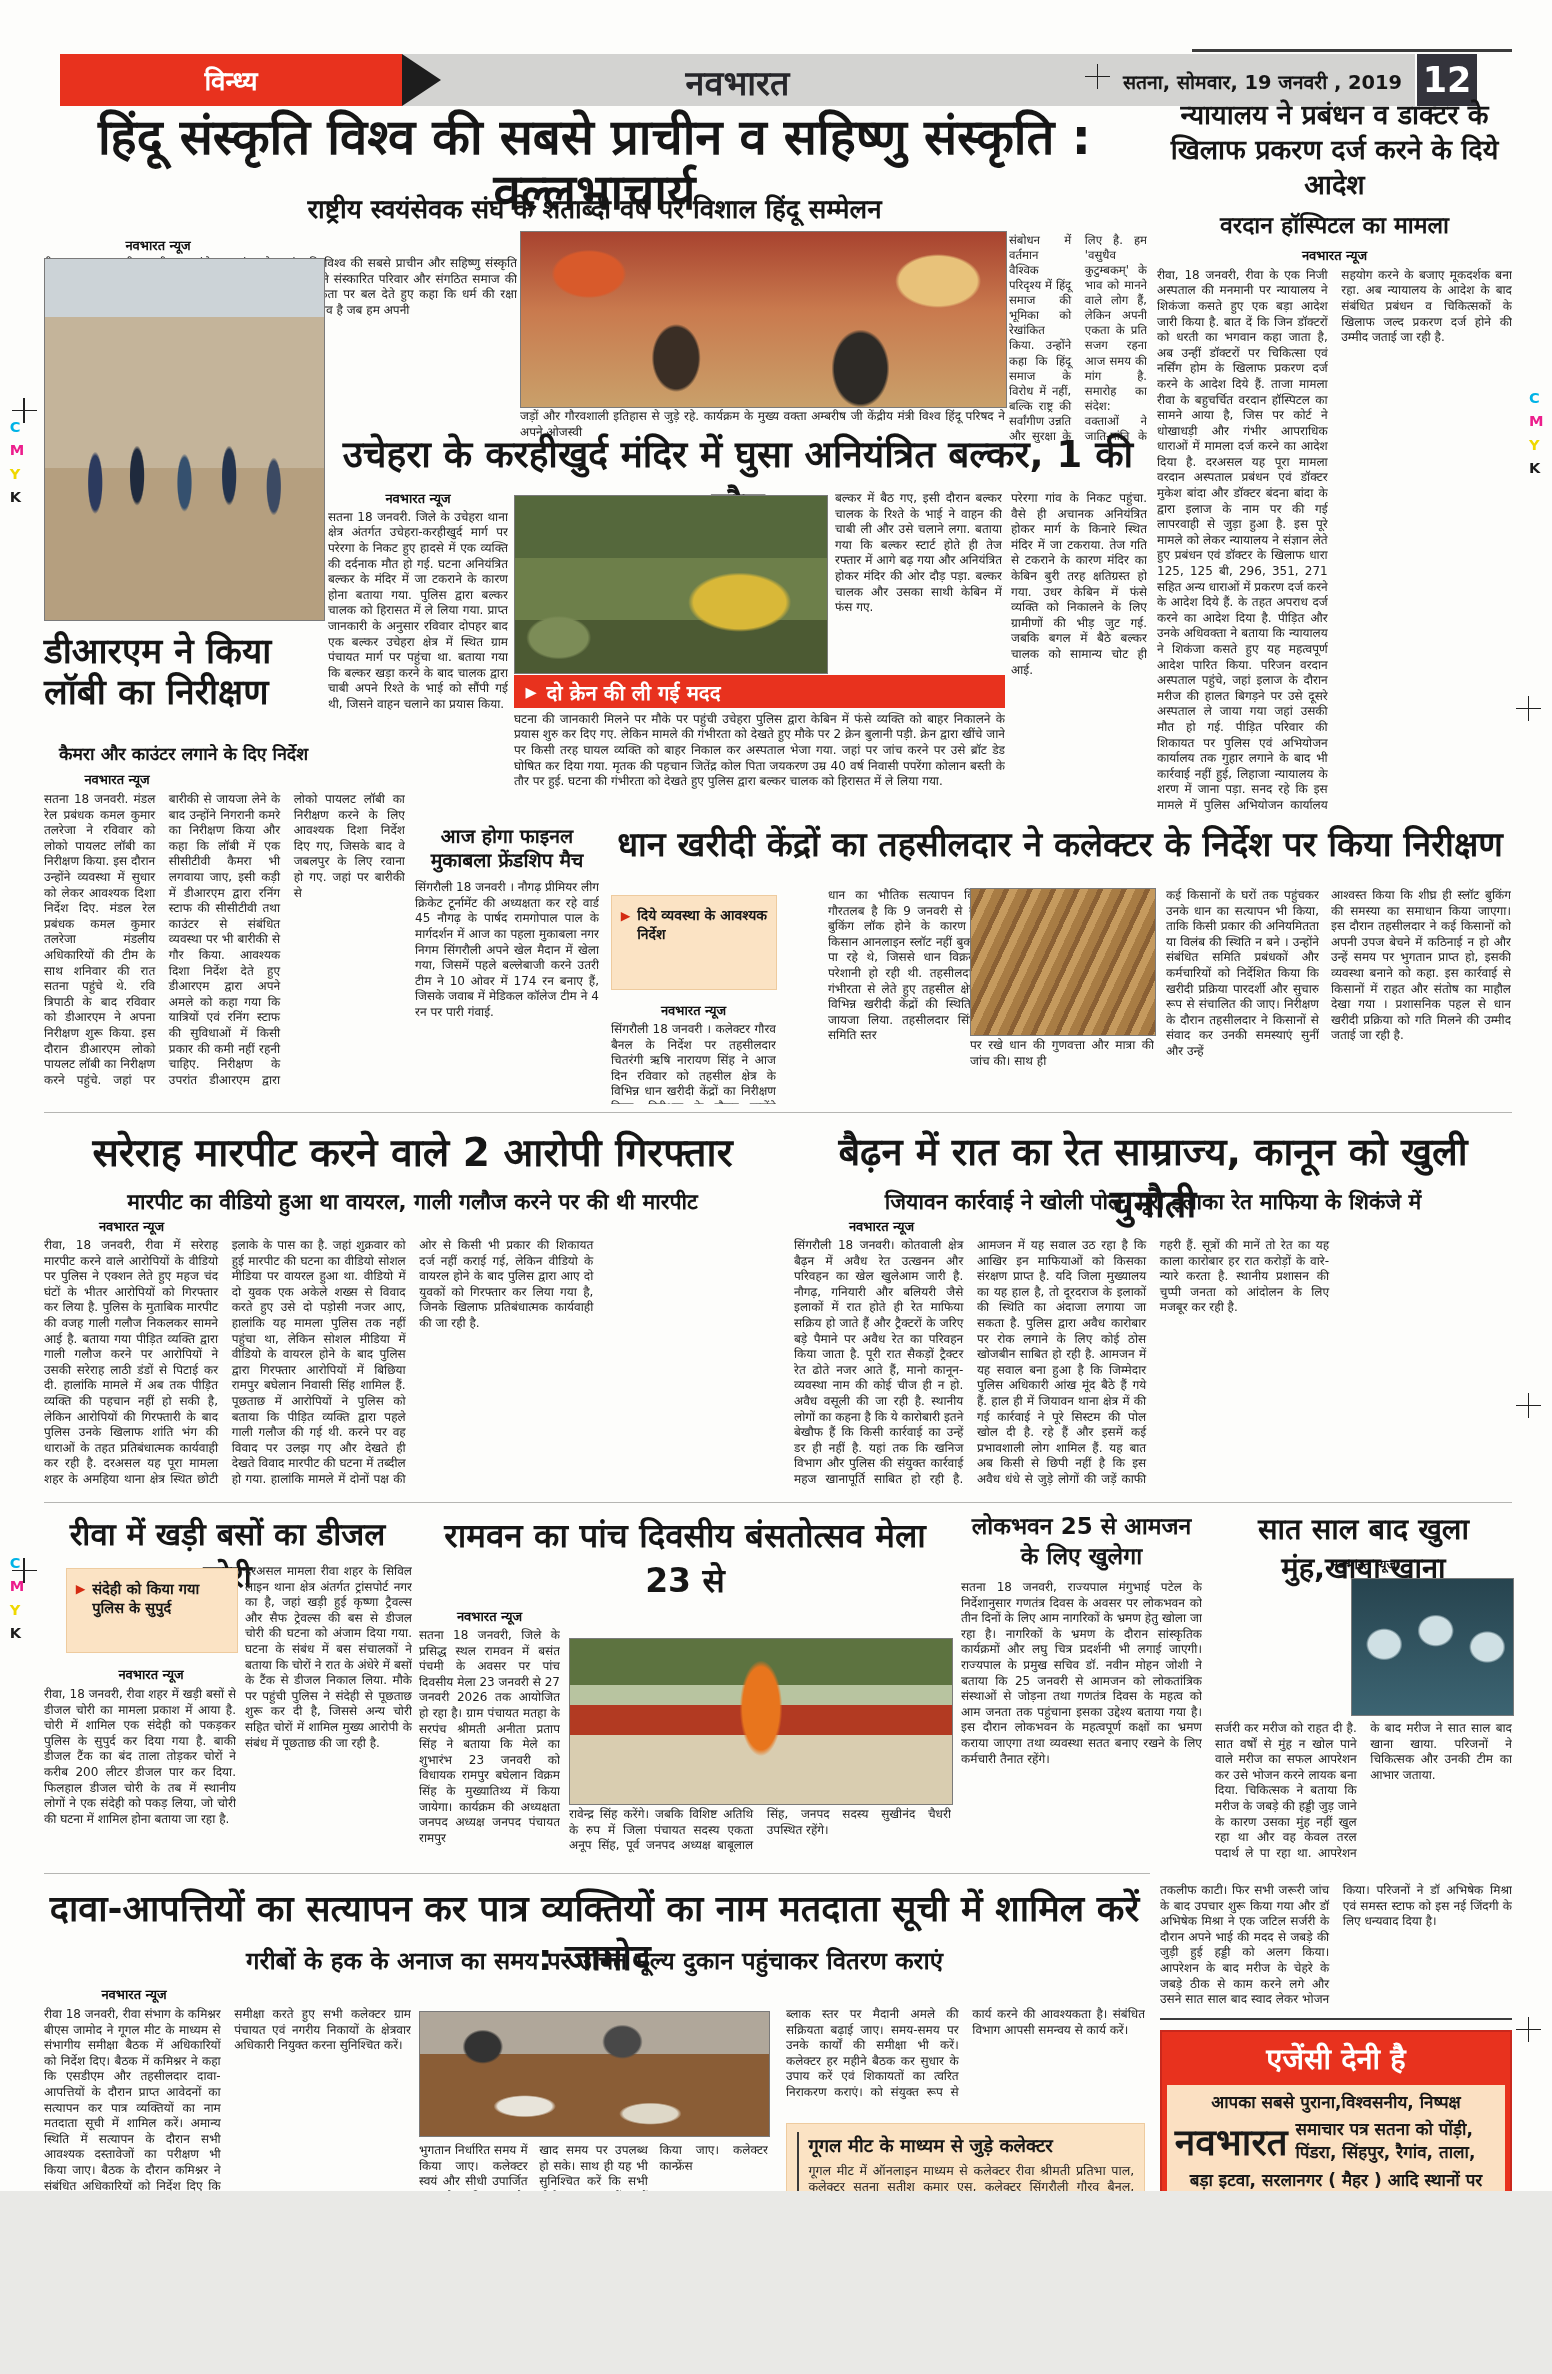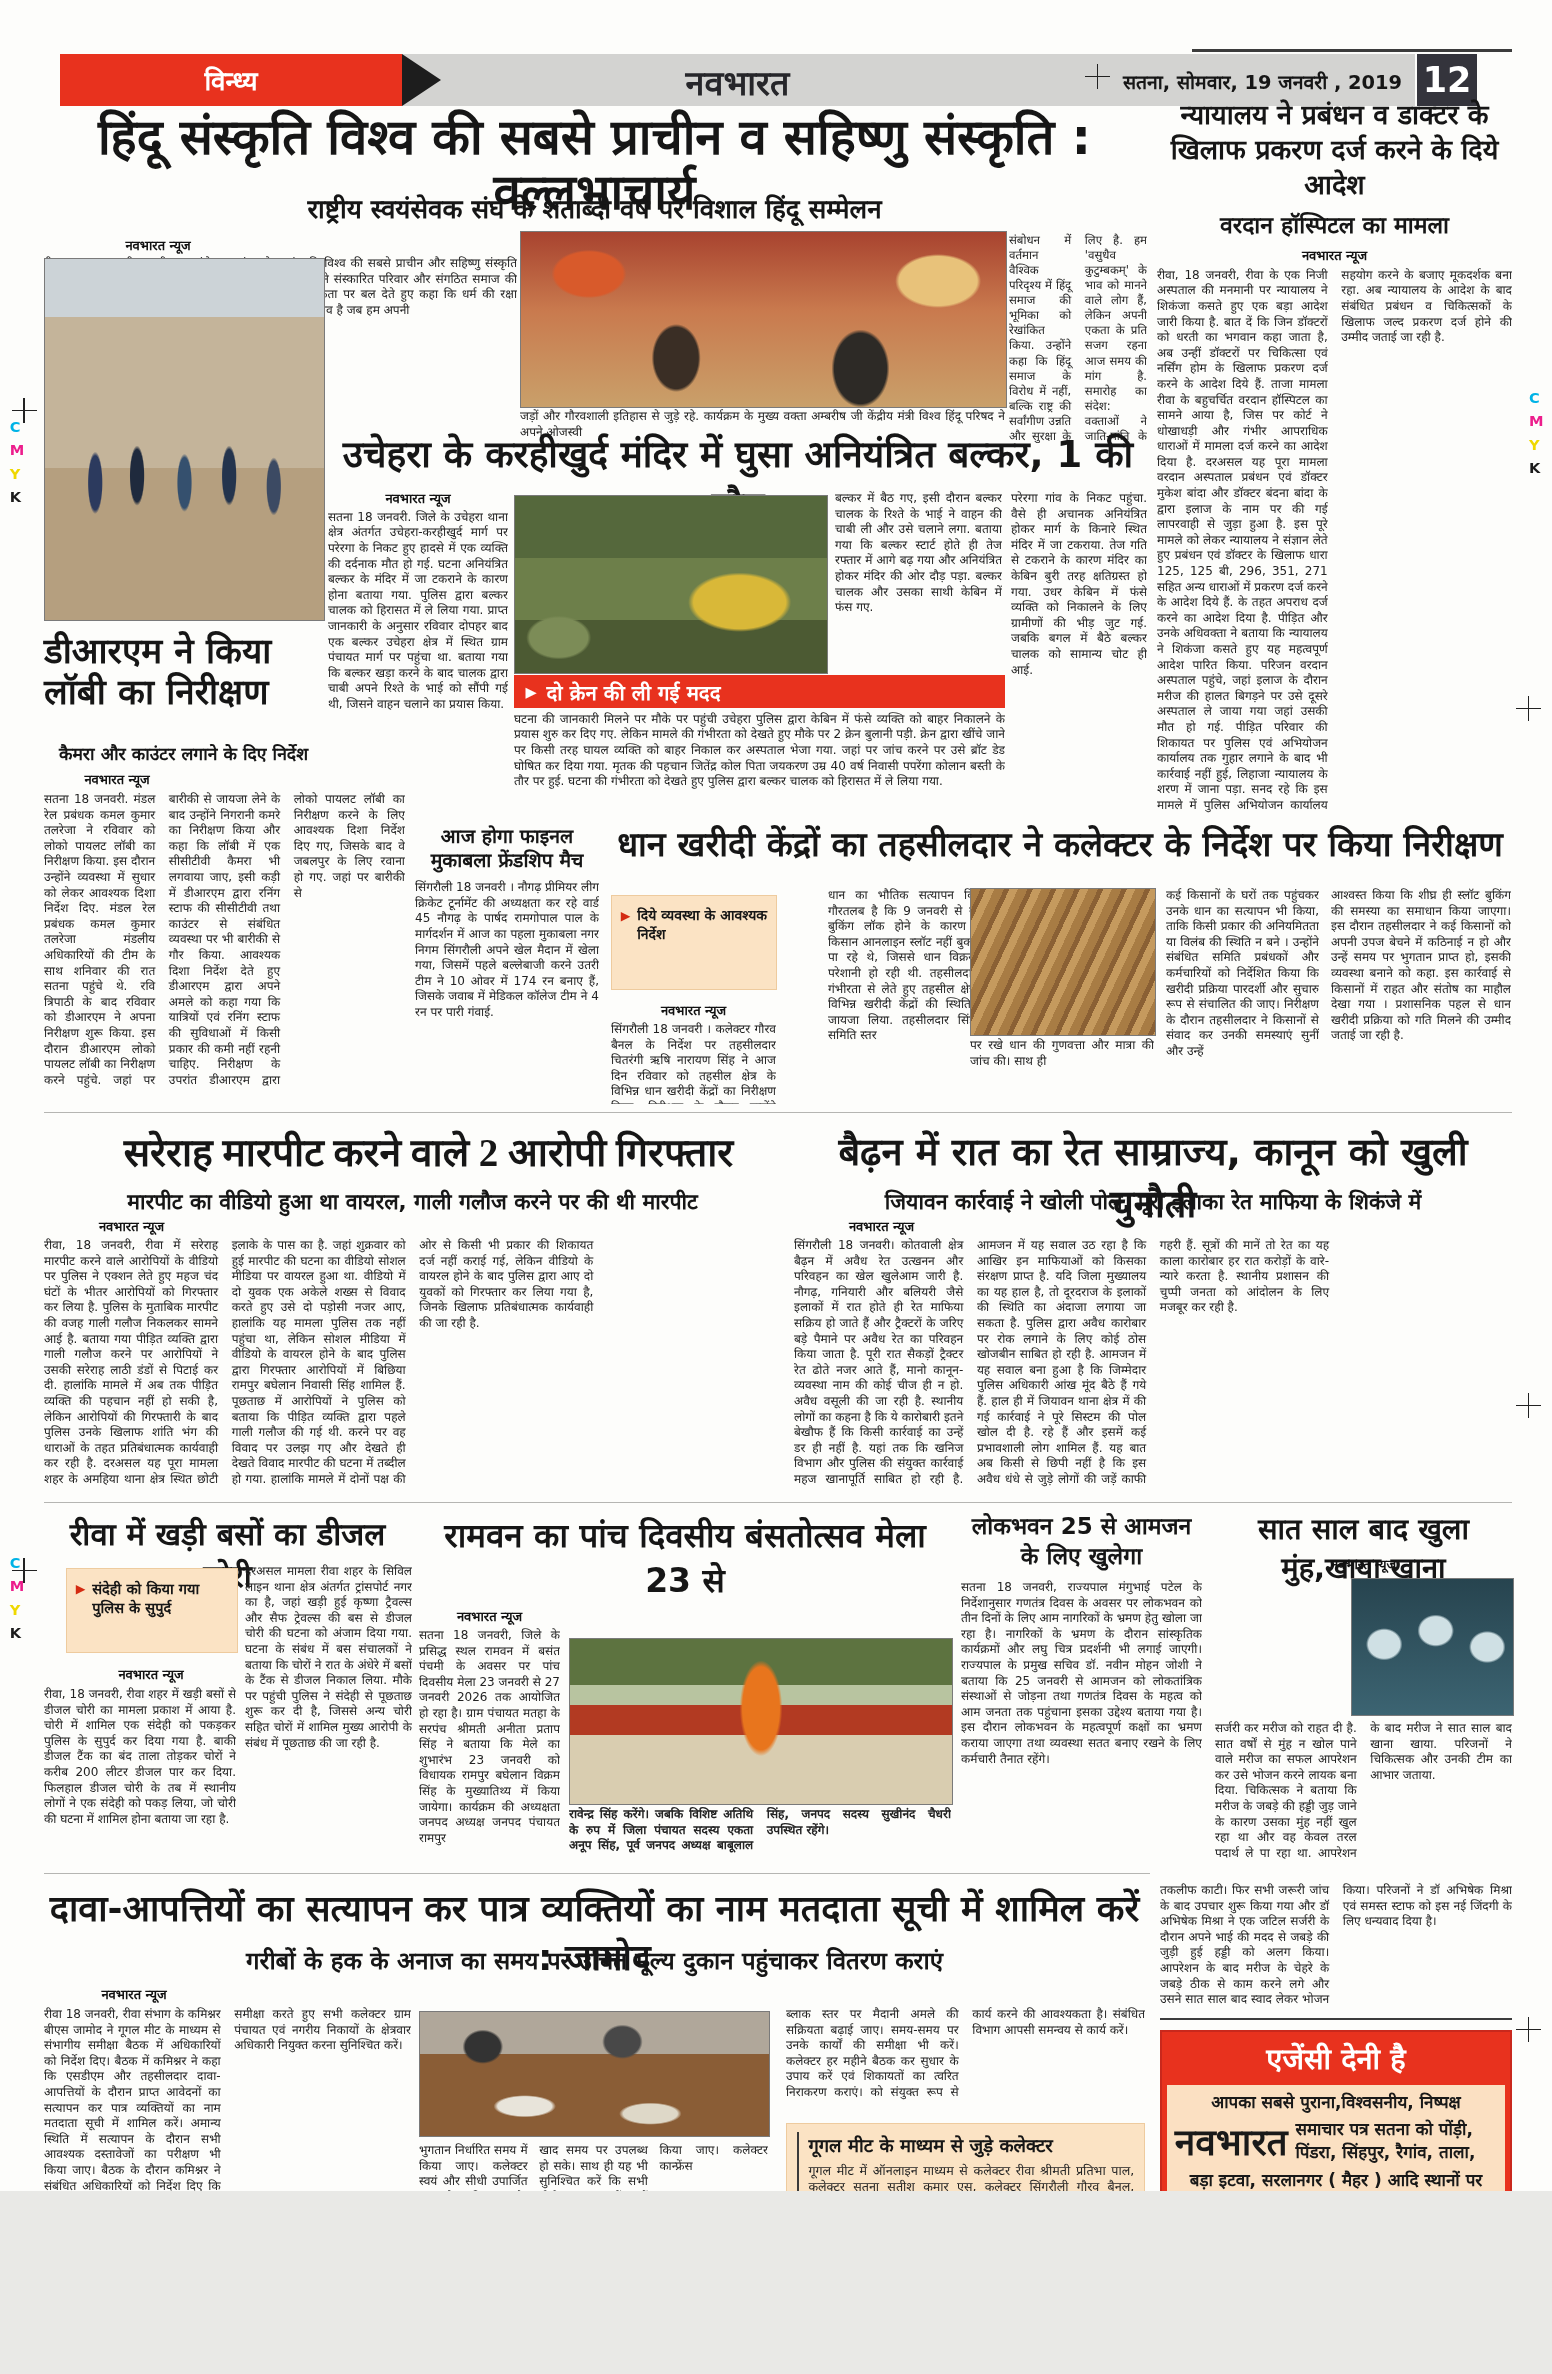--- a/index.html
+++ b/index.html
@@ -142,21 +142,21 @@
   <div class="abs kick" style="left:611px;top:1001px;width:165px;">नवभारत न्यूज</div>
   <div class="abs body-txt" style="left:611px;top:1022px;width:165px;height:82px;">सिंगरौली 18 जनवरी । कलेक्टर गौरव बैनल के निर्देश पर तहसीलदार चितरंगी ऋषि नारायण सिंह ने आज दिन रविवार को तहसील क्षेत्र के विभिन्न धान खरीदी केंद्रों का निरीक्षण किया. निरीक्षण के दौरान उन्होंने खरीदी व्यवस्था, तौल प्रक्रिया और किसानों के</div>
   <div class="abs body-txt" style="left:788px;top:888px;width:163px;height:215px;margin-left:40px;">धान का भौतिक सत्यापन किया। गौरतलब है कि 9 जनवरी से स्लॉट बुकिंग लॉक होने के कारण कई किसान आनलाइन स्लॉट नहीं बुक कर पा रहे थे, जिससे धान विक्रय में परेशानी हो रही थी. तहसीलदार ने गंभीरता से लेते हुए तहसील क्षेत्र के विभिन्न खरीदी केंद्रों की स्थिति का जायजा लिया. तहसीलदार सिंह ने समिति स्तर</div>
   <div class="abs photo ph-dhan" style="left:970px;top:888px;width:184px;height:146px;"></div>
   <div class="abs body-txt" style="left:970px;top:1038px;width:184px;height:64px;">पर रखे धान की गुणवत्ता और मात्रा की जांच की। साथ ही</div>
   <div class="abs body-txt" style="left:1166px;top:888px;width:153px;height:215px;">कई किसानों के घरों तक पहुंचकर उनके धान का सत्यापन भी किया, ताकि किसी प्रकार की अनियमितता या विलंब की स्थिति न बने । उन्होंने संबंधित समिति प्रबंधकों और कर्मचारियों को निर्देशित किया कि खरीदी प्रक्रिया पारदर्शी और सुचारु रूप से संचालित की जाए। निरीक्षण के दौरान तहसीलदार ने किसानों से संवाद कर उनकी समस्याएं सुनीं और उन्हें</div>
   <div class="abs body-txt" style="left:1331px;top:888px;width:180px;height:215px;">आश्वस्त किया कि शीघ्र ही स्लॉट बुकिंग की समस्या का समाधान किया जाएगा। इस दौरान तहसीलदार ने कई किसानों को अपनी उपज बेचने में कठिनाई न हो और उन्हें समय पर भुगतान प्राप्त हो, इसकी व्यवस्था बनाने को कहा. इस कार्रवाई से किसानों में राहत और संतोष का माहौल देखा गया । प्रशासनिक पहल से धान खरीदी प्रक्रिया को गति मिलने की उम्मीद जताई जा रही है.</div>
 
   <div class="abs hairline" style="left:44px;top:1112px;width:1468px;"></div>
 
-  <div class="abs ctr hd" style="left:60px;top:1124px;width:737px;font-size:39px;font-family:Liberation Serif, serif;">सरेराह मारपीट करने वाले 2 आरोपी गिरफ्तार</div>
+  <div class="abs ctr hd" style="left:44px;top:1124px;width:737px;font-size:39px;">सरेराह मारपीट करने वाले 2 आरोपी गिरफ्तार</div>
   <div class="abs ctr hd" style="left:44px;top:1186px;width:737px;font-size:21.3px;">मारपीट का वीडियो हुआ था वायरल, गाली गलौज करने पर की थी मारपीट</div>
   <div class="abs kick" style="left:44px;top:1217px;width:175px;">नवभारत न्यूज</div>
   <div class="abs body-txt cols4" style="left:44px;top:1238px;width:737px;height:254px;">रीवा, 18 जनवरी, रीवा में सरेराह मारपीट करने वाले आरोपियों के वीडियो पर पुलिस ने एक्शन लेते हुए महज चंद घंटों के भीतर आरोपियों को गिरफ्तार कर लिया है. पुलिस के मुताबिक मारपीट की वजह गाली गलौज निकलकर सामने आई है. बताया गया पीड़ित व्यक्ति द्वारा गाली गलौज करने पर आरोपियों ने उसकी सरेराह लाठी डंडों से पिटाई कर दी. हालांकि मामले में अब तक पीड़ित व्यक्ति की पहचान नहीं हो सकी है, लेकिन आरोपियों की गिरफ्तारी के बाद पुलिस उनके खिलाफ शांति भंग की धाराओं के तहत प्रतिबंधात्मक कार्यवाही कर रही है. दरअसल यह पूरा मामला शहर के अमहिया थाना क्षेत्र स्थित छोटी इलाके के पास का है. जहां शुक्रवार को हुई मारपीट की घटना का वीडियो सोशल मीडिया पर वायरल हुआ था. वीडियो में दो युवक एक अकेले शख्स से विवाद करते हुए उसे दो पड़ोसी नजर आए, हालांकि यह मामला पुलिस तक नहीं पहुंचा था, लेकिन सोशल मीडिया में वीडियो के वायरल होने के बाद पुलिस द्वारा गिरफ्तार आरोपियों में बिछिया रामपुर बघेलान निवासी सिंह शामिल हैं. पूछताछ में आरोपियों ने पुलिस को बताया कि पीड़ित व्यक्ति द्वारा पहले गाली गलौज की गई थी. करने पर वह विवाद पर उलझ गए और देखते ही देखते विवाद मारपीट की घटना में तब्दील हो गया. हालांकि मामले में दोनों पक्ष की ओर से किसी भी प्रकार की शिकायत दर्ज नहीं कराई गई, लेकिन वीडियो के वायरल होने के बाद पुलिस द्वारा आए दो युवकों को गिरफ्तार कर लिया गया है, जिनके खिलाफ प्रतिबंधात्मक कार्यवाही की जा रही है.</div>
 
   <div class="abs ctr hd" style="left:794px;top:1124px;width:718px;font-size:38px;">बैढ़न में रात का रेत साम्राज्य, कानून को खुली चुनौती</div>
   <div class="abs ctr hd" style="left:794px;top:1186px;width:718px;font-size:21.3px;">जियावन कार्रवाई ने खोली पोल, पूरा इलाका रेत माफिया के शिकंजे में</div>
   <div class="abs kick" style="left:794px;top:1217px;width:175px;">नवभारत न्यूज</div>
   <div class="abs body-txt cols4" style="left:794px;top:1238px;width:718px;height:254px;">सिंगरौली 18 जनवरी। कोतवाली क्षेत्र बैढ़न में अवैध रेत उत्खनन और परिवहन का खेल खुलेआम जारी है. नौगढ़, गनियारी और बलियरी जैसे इलाकों में रात होते ही रेत माफिया सक्रिय हो जाते हैं और ट्रैक्टरों के जरिए बड़े पैमाने पर अवैध रेत का परिवहन किया जाता है. पूरी रात सैकड़ों ट्रैक्टर रेत ढोते नजर आते हैं, मानो कानून-व्यवस्था नाम की कोई चीज ही न हो. अवैध वसूली की जा रही है. स्थानीय लोगों का कहना है कि ये कारोबारी इतने बेखौफ हैं कि किसी कार्रवाई का उन्हें डर ही नहीं है. यहां तक कि खनिज विभाग और पुलिस की संयुक्त कार्रवाई महज खानापूर्ति साबित हो रही है. आमजन में यह सवाल उठ रहा है कि आखिर इन माफियाओं को किसका संरक्षण प्राप्त है. यदि जिला मुख्यालय का यह हाल है, तो दूरदराज के इलाकों की स्थिति का अंदाजा लगाया जा सकता है. पुलिस द्वारा अवैध कारोबार पर रोक लगाने के लिए कोई ठोस खोजबीन साबित हो रही है. आमजन में यह सवाल बना हुआ है कि जिम्मेदार पुलिस अधिकारी आंख मूंद बैठे हैं गये हैं. हाल ही में जियावन थाना क्षेत्र में की गई कार्रवाई ने पूरे सिस्टम की पोल खोल दी है. रहे हैं और इसमें कई प्रभावशाली लोग शामिल हैं. यह बात अब किसी से छिपी नहीं है कि इस अवैध धंधे से जुड़े लोगों की जड़ें काफी गहरी हैं. सूत्रों की मानें तो रेत का यह काला कारोबार हर रात करोड़ों के वारे-न्यारे करता है. स्थानीय प्रशासन की चुप्पी जनता को आंदोलन के लिए मजबूर कर रही है.</div>
 
   <div class="abs hairline" style="left:44px;top:1502px;width:1468px;"></div>
@@ -167,21 +167,21 @@
     <span style="font-size:14.6px;">संदेही को किया गया पुलिस के सुपुर्द</span>
   </div>
   <div class="abs kick" style="left:66px;top:1665px;width:170px;">नवभारत न्यूज</div>
   <div class="abs body-txt" style="left:44px;top:1687px;width:192px;height:182px;">रीवा, 18 जनवरी, रीवा शहर में खड़ी बसों से डीजल चोरी का मामला प्रकाश में आया है. चोरी में शामिल एक संदेही को पकड़कर पुलिस के सुपुर्द कर दिया गया है. बाकी डीजल टैंक का बंद ताला तोड़कर चोरों ने करीब 200 लीटर डीजल पार कर दिया. फिलहाल डीजल चोरी के तब में स्थानीय लोगों ने एक संदेही को पकड़ लिया, जो चोरी की घटना में शामिल होना बताया जा रहा है.</div>
   <div class="abs body-txt" style="left:245px;top:1564px;width:167px;height:305px;">दरअसल मामला रीवा शहर के सिविल लाइन थाना क्षेत्र अंतर्गत ट्रांसपोर्ट नगर का है, जहां खड़ी हुई कृष्णा ट्रैवल्स और सैफ ट्रेवल्स की बस से डीजल चोरी की घटना को अंजाम दिया गया. घटना के संबंध में बस संचालकों ने बताया कि चोरों ने रात के अंधेरे में बसों के टैंक से डीजल निकाल लिया. मौके पर पहुंची पुलिस ने संदेही से पूछताछ शुरू कर दी है, जिससे अन्य चोरी सहित चोरों में शामिल मुख्य आरोपी के संबंध में पूछताछ की जा रही है.</div>
 
   <div class="abs ctr hd" style="left:419px;top:1512px;width:532px;font-size:33px;">रामवन का पांच दिवसीय बंसतोत्सव मेला 23 से</div>
   <div class="abs kick" style="left:419px;top:1607px;width:141px;">नवभारत न्यूज</div>
   <div class="abs body-txt" style="left:419px;top:1628px;width:141px;height:241px;">सतना 18 जनवरी, जिले के प्रसिद्ध स्थल रामवन में बसंत पंचमी के अवसर पर पांच दिवसीय मेला 23 जनवरी से 27 जनवरी 2026 तक आयोजित हो रहा है। ग्राम पंचायत मतहा के सरपंच श्रीमती अनीता प्रताप सिंह ने बताया कि मेले का शुभारंभ 23 जनवरी को विधायक रामपुर बघेलान विक्रम सिंह के मुख्यातिथ्य में किया जायेगा। कार्यक्रम की अध्यक्षता जनपद अध्यक्ष जनपद पंचायत रामपुर</div>
   <div class="abs photo ph-hanuman" style="left:569px;top:1638px;width:382px;height:165px;"></div>
-  <div class="abs body-txt cols2" style="left:569px;top:1807px;width:382px;height:62px;font-weight:bold;">रावेन्द्र सिंह करेंगे। जबकि विशिष्ट अतिथि के रुप में जिला पंचायत सदस्य एकता अनूप सिंह, पूर्व जनपद अध्यक्ष बाबूलाल सिंह, जनपद सदस्य सुखीनंद चैधरी उपस्थित रहेंगे।</div>
+  <div class="abs body-txt cols2" style="left:569px;top:1807px;width:382px;height:62px;">रावेन्द्र सिंह करेंगे। जबकि विशिष्ट अतिथि के रुप में जिला पंचायत सदस्य एकता अनूप सिंह, पूर्व जनपद अध्यक्ष बाबूलाल सिंह, जनपद सदस्य सुखीनंद चैधरी उपस्थित रहेंगे।</div>
 
   <div class="abs ctr hd" style="left:961px;top:1512px;width:241px;font-size:23px;line-height:1.3;">लोकभवन 25 से आमजन के लिए खुलेगा</div>
   <div class="abs body-txt" style="left:961px;top:1580px;width:241px;height:289px;">सतना 18 जनवरी, राज्यपाल मंगुभाई पटेल के निर्देशानुसार गणतंत्र दिवस के अवसर पर लोकभवन को तीन दिनों के लिए आम नागरिकों के भ्रमण हेतु खोला जा रहा है। नागरिकों के भ्रमण के दौरान सांस्कृतिक कार्यक्रमों और लघु चित्र प्रदर्शनी भी लगाई जाएगी। राज्यपाल के प्रमुख सचिव डॉ. नवीन मोहन जोशी ने बताया कि 25 जनवरी से आमजन को लोकतांत्रिक संस्थाओं से जोड़ना तथा गणतंत्र दिवस के महत्व को आम जनता तक पहुंचाना इसका उद्देश्य बताया गया है। इस दौरान लोकभवन के महत्वपूर्ण कक्षों का भ्रमण कराया जाएगा तथा व्यवस्था सतत बनाए रखने के लिए कर्मचारी तैनात रहेंगे।</div>
 
   <div class="abs ctr hd" style="left:1215px;top:1508px;width:297px;font-size:29px;">सात साल बाद खुला मुंह,खाया खाना</div>
   <div class="abs kick" style="left:1215px;top:1555px;width:297px;">नवभारत न्यूज</div>
   <div class="abs photo ph-doctors" style="left:1351px;top:1578px;width:161px;height:136px;"></div>
   <div class="abs body-txt cols2" style="left:1215px;top:1721px;width:297px;height:146px;">सर्जरी कर मरीज को राहत दी है. सात वर्षों से मुंह न खोल पाने वाले मरीज का सफल आपरेशन कर उसे भोजन करने लायक बना दिया. चिकित्सक ने बताया कि मरीज के जबड़े की हड्डी जुड़ जाने के कारण उसका मुंह नहीं खुल रहा था और वह केवल तरल पदार्थ ले पा रहा था. आपरेशन के बाद मरीज ने सात साल बाद खाना खाया. परिजनों ने चिकित्सक और उनकी टीम का आभार जताया.</div>
   <div class="abs body-txt cols2" style="left:1160px;top:1883px;width:352px;height:132px;">तकलीफ काटी। फिर सभी जरूरी जांच के बाद उपचार शुरू किया गया और डॉ अभिषेक मिश्रा ने एक जटिल सर्जरी के दौरान अपने भाई की मदद से जबड़े की जुड़ी हुई हड्डी को अलग किया। आपरेशन के बाद मरीज के चेहरे के जबड़े ठीक से काम करने लगे और उसने सात साल बाद स्वाद लेकर भोजन किया। परिजनों ने डॉ अभिषेक मिश्रा एवं समस्त स्टाफ को इस नई जिंदगी के लिए धन्यवाद दिया है।</div>
 

